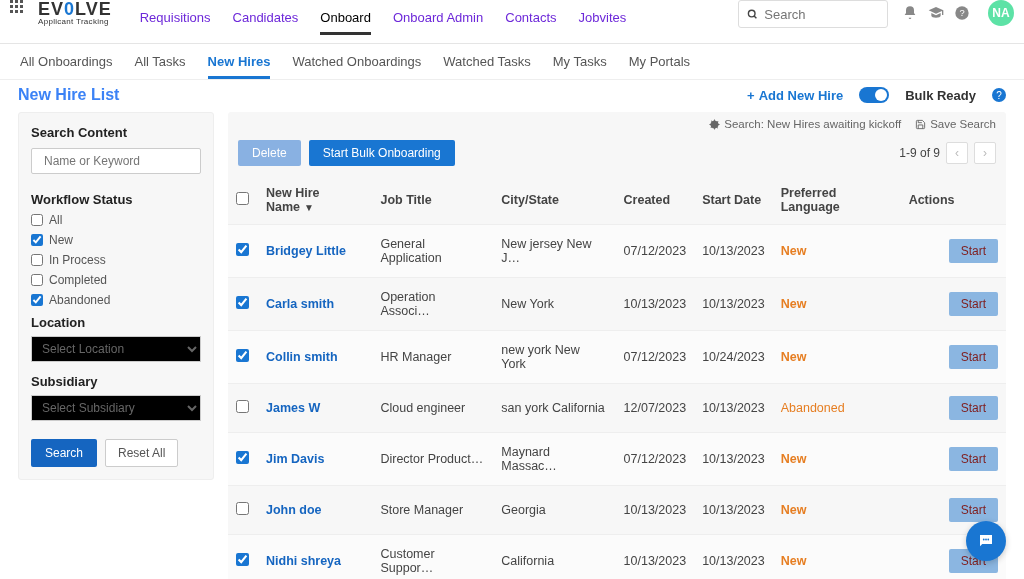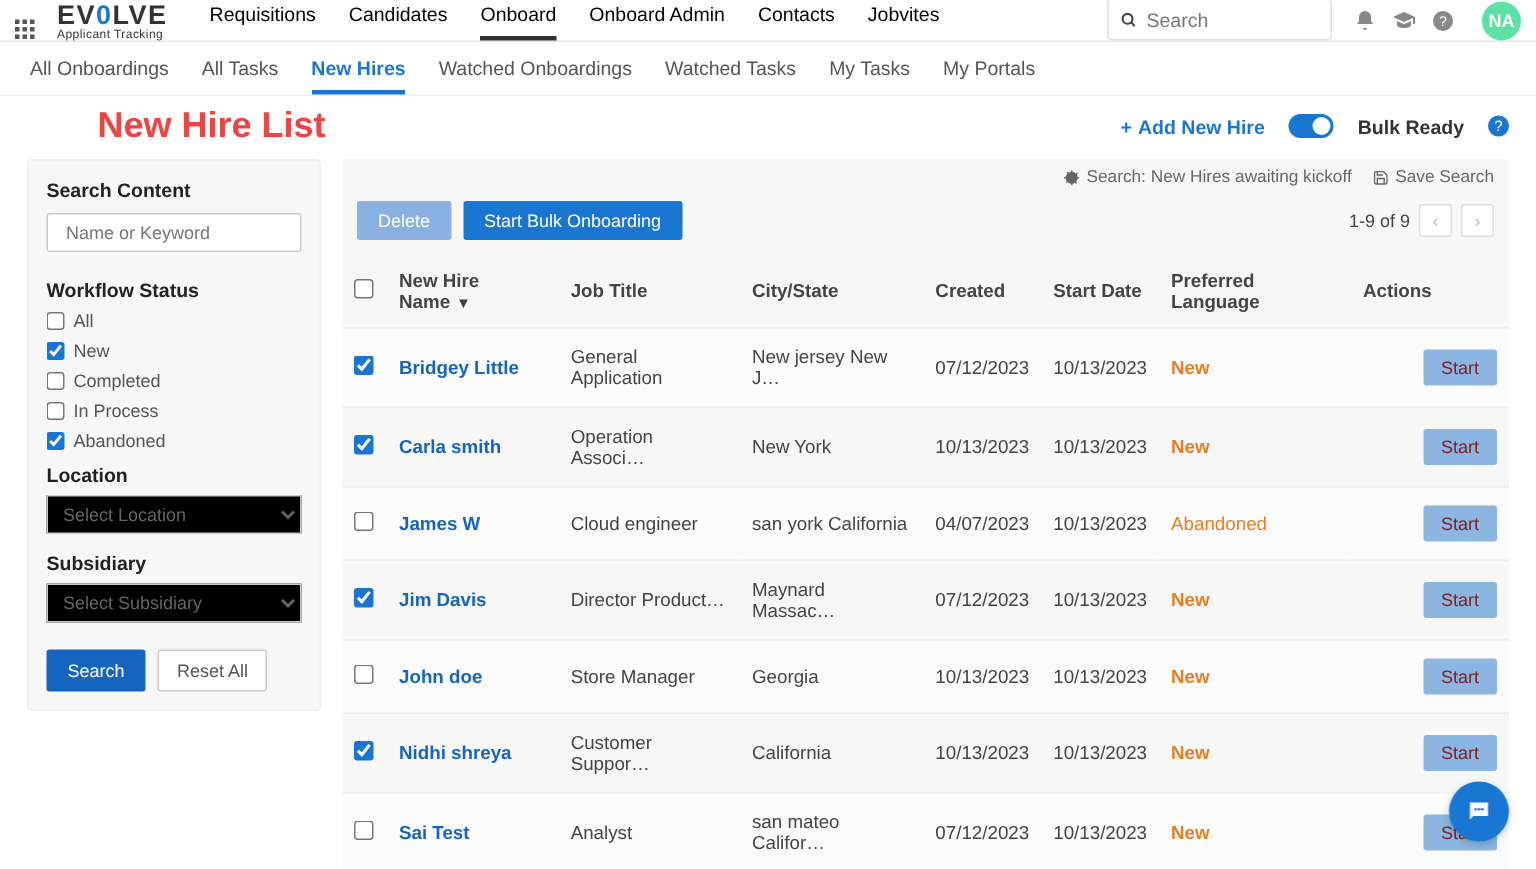--- a/index.html
+++ b/index.html
@@ -1,39 +1,39 @@
 <!DOCTYPE html>
 <html><head>
 <meta charset="utf-8">
 <style>
 * { box-sizing: border-box; margin: 0; padding: 0; }
 body { font-family: "Helvetica Neue", Helvetica, Arial, sans-serif; font-size: 13px; color: #333; background: #fff; width: 1024px; }
-.topbar { display: flex; align-items: flex-end; height: 28px; border-bottom: 1px solid #e5e5e5; padding: 0 10px; }
+.topbar { display: flex; align-items: flex-start; height: 44px; border-bottom: 1px solid #e5e5e5; padding: 0 10px; }
 .apps-icon { width: 14px; height: 14px; display: grid; grid-template-columns: repeat(3,3px); grid-template-rows: repeat(3,3px); gap: 2px; margin-right: 14px; cursor: pointer; }
 .apps-icon span { background: #555; width: 3px; height: 3px; }
 .logo { display:flex; flex-direction: column; line-height: 1; margin-right: 28px; }
 .logo-main { font-size: 18px; font-weight: 700; letter-spacing: 1px; color: #333; }
 .logo-main .o { color:#1976d2; }
 .logo-sub { font-size: 8px; color:#333; letter-spacing: .3px; }
 .nav-main { display:flex; gap: 22px; flex: 1; }
-.nav-main a { color:#000000; text-decoration: none; font-size: 13px; padding: 10px 0; }
+.nav-main a { color:#6d28d9; text-decoration: none; font-size: 13px; padding: 10px 0; }
 .nav-main a.active { color:#000; border-bottom: 3px solid #333; padding-bottom: 7px; }
 .search-box { display:flex; align-items:center; border:1px solid #ddd; border-radius: 3px; height: 28px; width: 150px; padding: 0 8px; color:#999; margin-right: 14px; background:#fff; }
 .search-box input { border: none; outline: none; font-size: 13px; color:#555; width: 100%; margin-left: 6px; }
 .search-box .svg-search { color:#444; }
 .topbar-icons { display:flex; align-items:center; gap:10px; color:#999; }
 .topbar-icons .ico { width:16px; height:16px; cursor:pointer; color:#888; }
 .avatar { width:26px; height:26px; border-radius:50%; background:#5de2a6; display:flex; align-items:center; justify-content:center; color:#fff; font-size:12px; font-weight:600; margin-left:8px; cursor:pointer; }
 
 .subnav { display:flex; gap: 22px; border-bottom: 1px solid #eee; padding: 10px 18px 0 20px; }
 .subnav a { color:#555; text-decoration:none; font-size:13px; padding-bottom: 10px; }
 .subnav a.active { color:#1976d2; border-bottom: 3px solid #1976d2; padding-bottom:7px; font-weight:600; }
 
 .page-header { display:flex; align-items:center; justify-content: space-between; padding: 6px 18px 8px 18px; }
-.page-title { font-size: 24px; font-weight:700; color:#ef4444;margin-left:47px; }
+.page-title { font-size: 16px; font-weight:700; color:#3b82f6; }
 .header-right { display:flex; align-items:center; gap:16px; }
 .add-link { color:#1976d2; font-weight:600; font-size:13px; cursor:pointer; }
 .add-link .plus { font-weight:700; margin-right:4px; }
 .toggle { width:30px; height:16px; border-radius:8px; background:#1976d2; position:relative; cursor:pointer; }
 .toggle::after { content:""; position:absolute; right:2px; top:2px; width:12px; height:12px; border-radius:50%; background:#fff; }
 .bulk-label { font-weight:700; font-size:13px; }
 .help-q { width:14px; height:14px; border-radius:50%; background:#1976d2; color:#fff; font-size:10px; display:flex; align-items:center; justify-content:center; cursor:pointer; }
 
 .content { display:flex; gap: 14px; padding: 0 18px; align-items: flex-start; }
 .sidebar { width: 196px; background:#f7f7f7; border:1px solid #eee; border-radius:3px; padding: 12px; }
@@ -153,25 +153,25 @@
         <label class="chk-row">
           <input type="checkbox" style="">
           <span>All</span>
         </label>
         <label class="chk-row">
           <input type="checkbox" checked="" style="">
           <span>New</span>
         </label>
         <label class="chk-row">
           <input type="checkbox" style="">
+          <span>In Process</span>
+        </label>
+        <label class="chk-row">
+          <input type="checkbox" style="">
           <span>Completed</span>
-        </label>
-        <label class="chk-row">
-          <input type="checkbox" style="">
-          <span>In Process</span>
         </label>
         <label class="chk-row">
           <input type="checkbox" checked="" style="">
           <span>Abandoned</span>
         </label>
       </div>
 
     <h5>Location</h5>
     <select class="sel">
       <option>Select Location</option>
@@ -245,25 +245,35 @@
             <td class="col-chk"><input type="checkbox" checked="" style=""></td>
             <td><a class="name-link">Carla smith</a></td>
             <td>Operation Associ…</td>
             <td>New York</td>
             <td>10/13/2023</td>
             <td>10/13/2023</td>
             <td><span class="status-new">New</span></td>
             <td><button class="btn-start">Start</button></td>
           </tr>
           <tr>
+            <td class="col-chk"><input type="checkbox" checked="" style=""></td>
+            <td><a class="name-link">Collin smith</a></td>
+            <td>HR Manager</td>
+            <td>new york New York</td>
+            <td>07/12/2023</td>
+            <td>10/24/2023</td>
+            <td><span class="status-new">New</span></td>
+            <td><button class="btn-start">Start</button></td>
+          </tr>
+          <tr>
             <td class="col-chk"><input type="checkbox" style=""></td>
             <td><a class="name-link">James W</a></td>
             <td>Cloud engineer</td>
             <td>san york California</td>
-            <td>04/07/2023</td>
+            <td>12/07/2023</td>
             <td>10/13/2023</td>
             <td><span class="status-aband">Abandoned</span></td>
             <td><button class="btn-start">Start</button></td>
           </tr>
           <tr>
             <td class="col-chk"><input type="checkbox" checked="" style=""></td>
             <td><a class="name-link">Jim Davis</a></td>
             <td>Director Product…</td>
             <td>Maynard Massac…</td>
             <td>07/12/2023</td>

